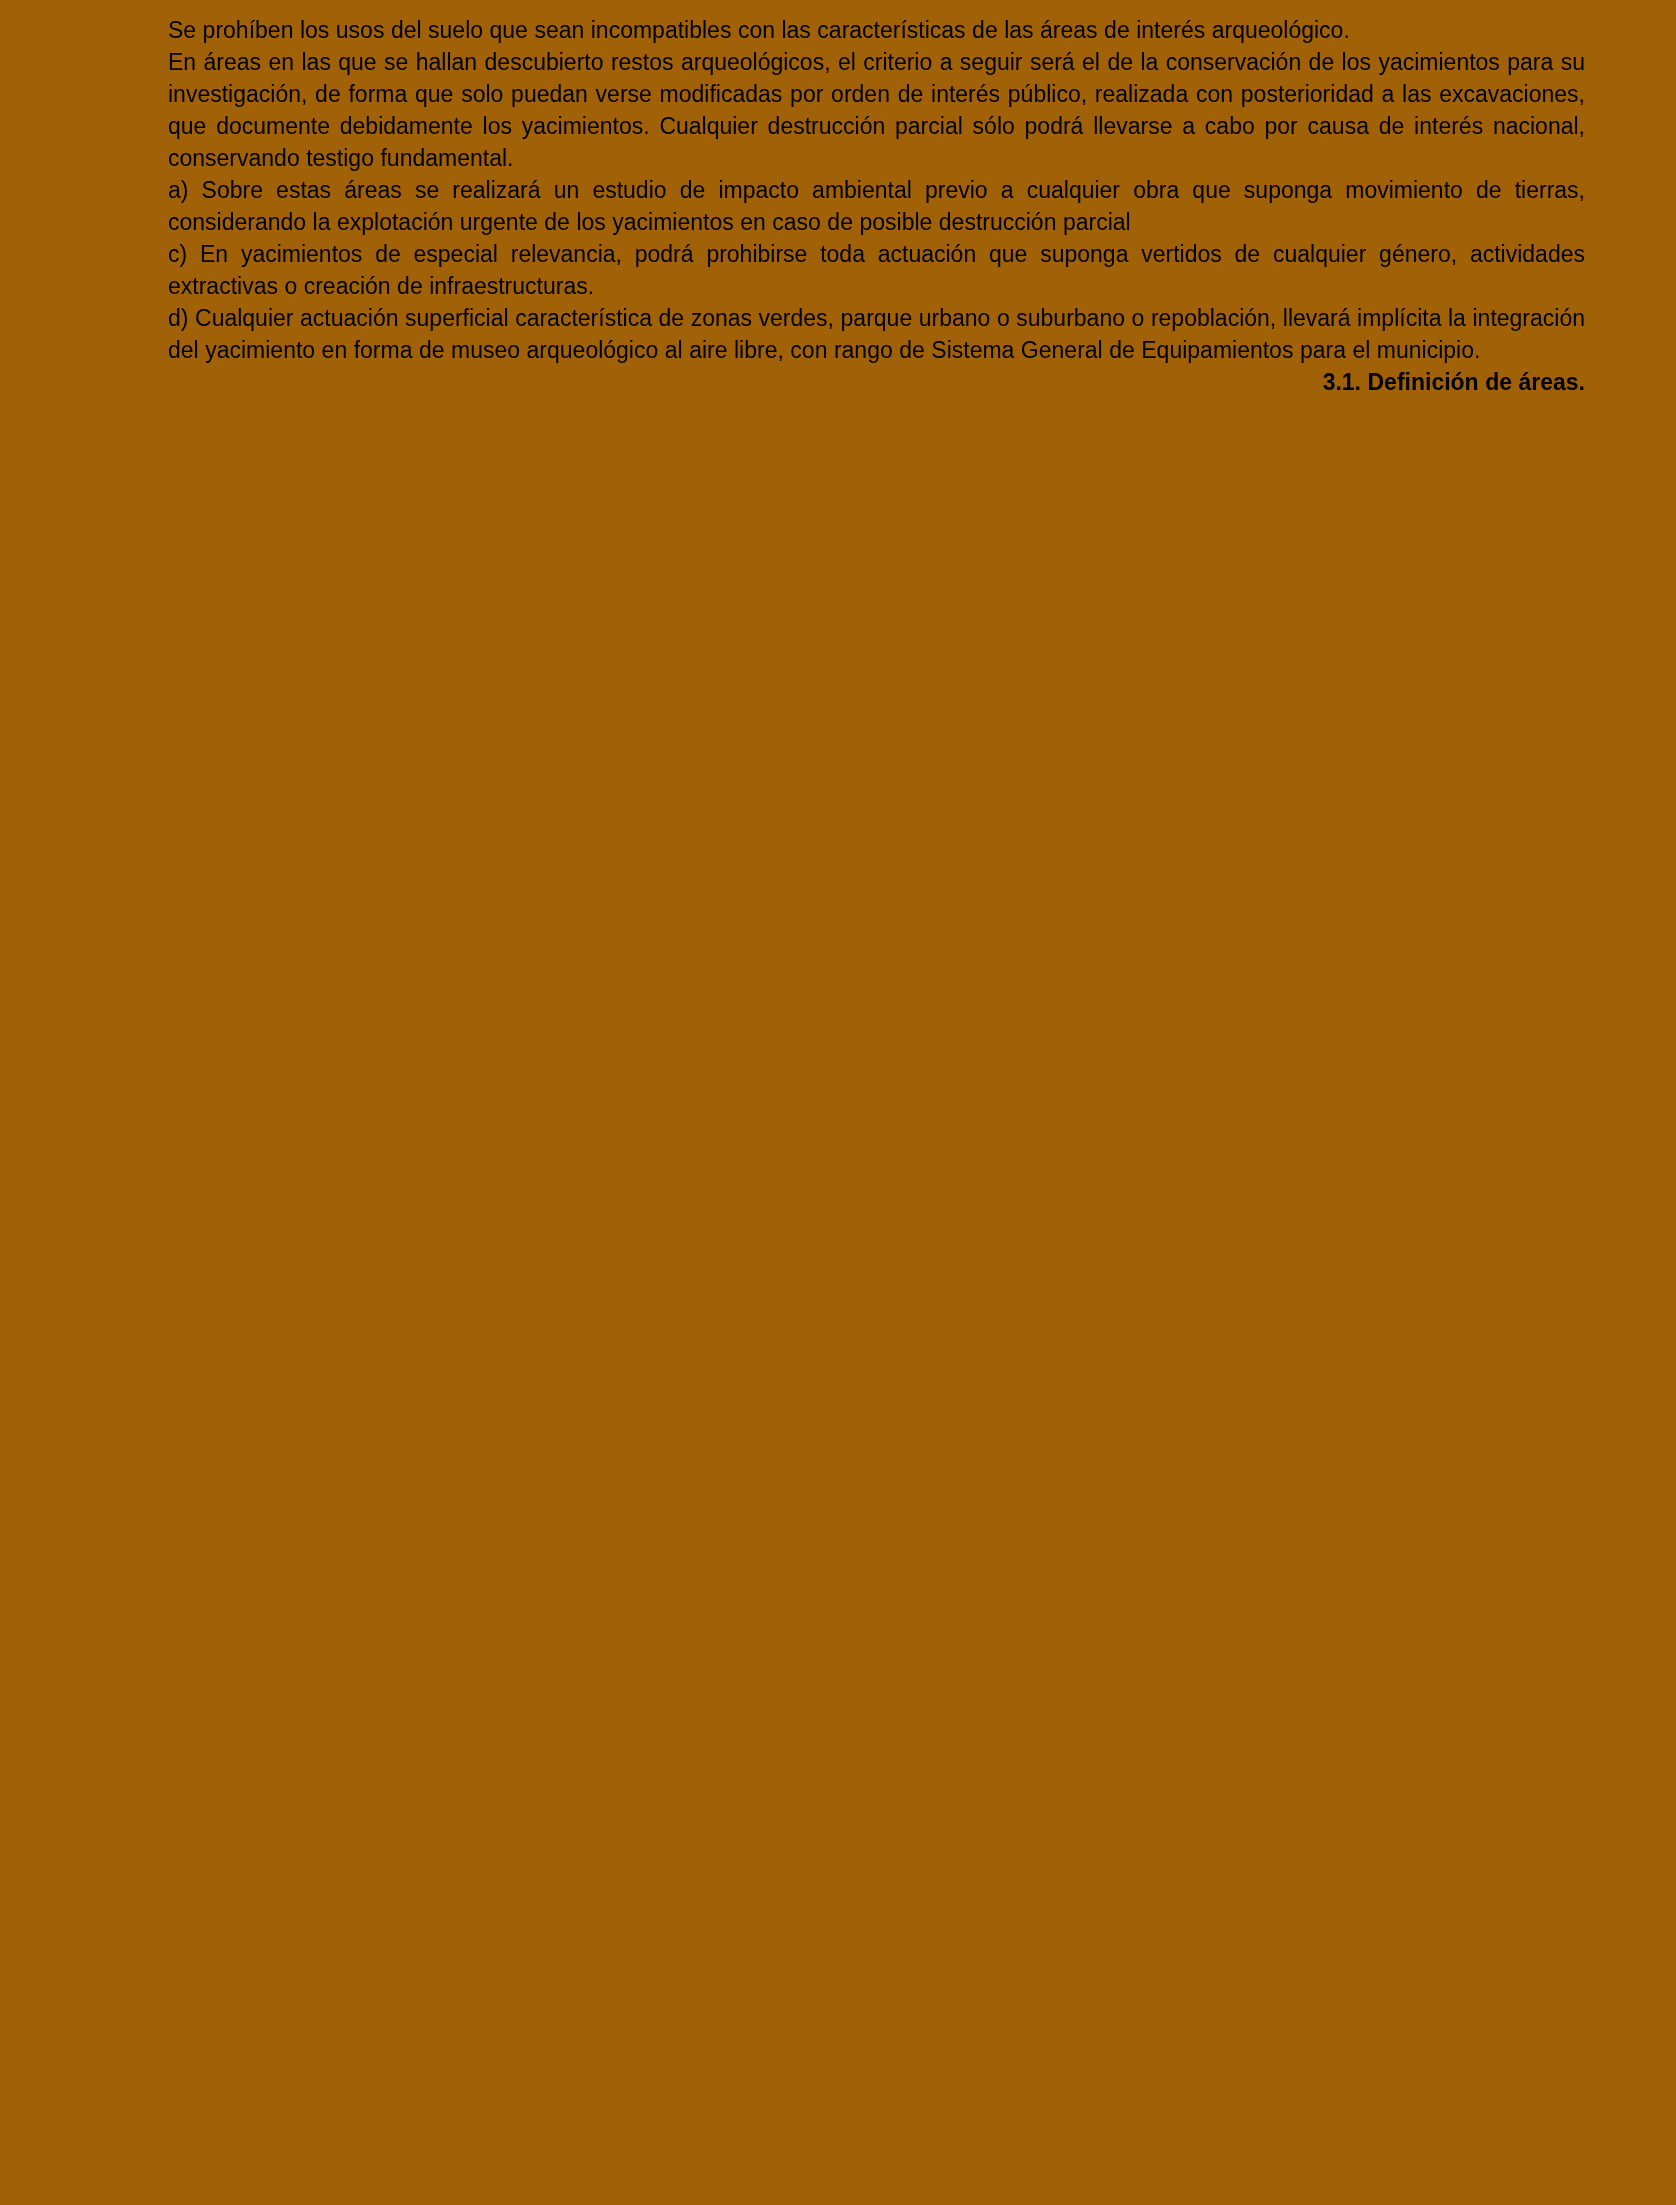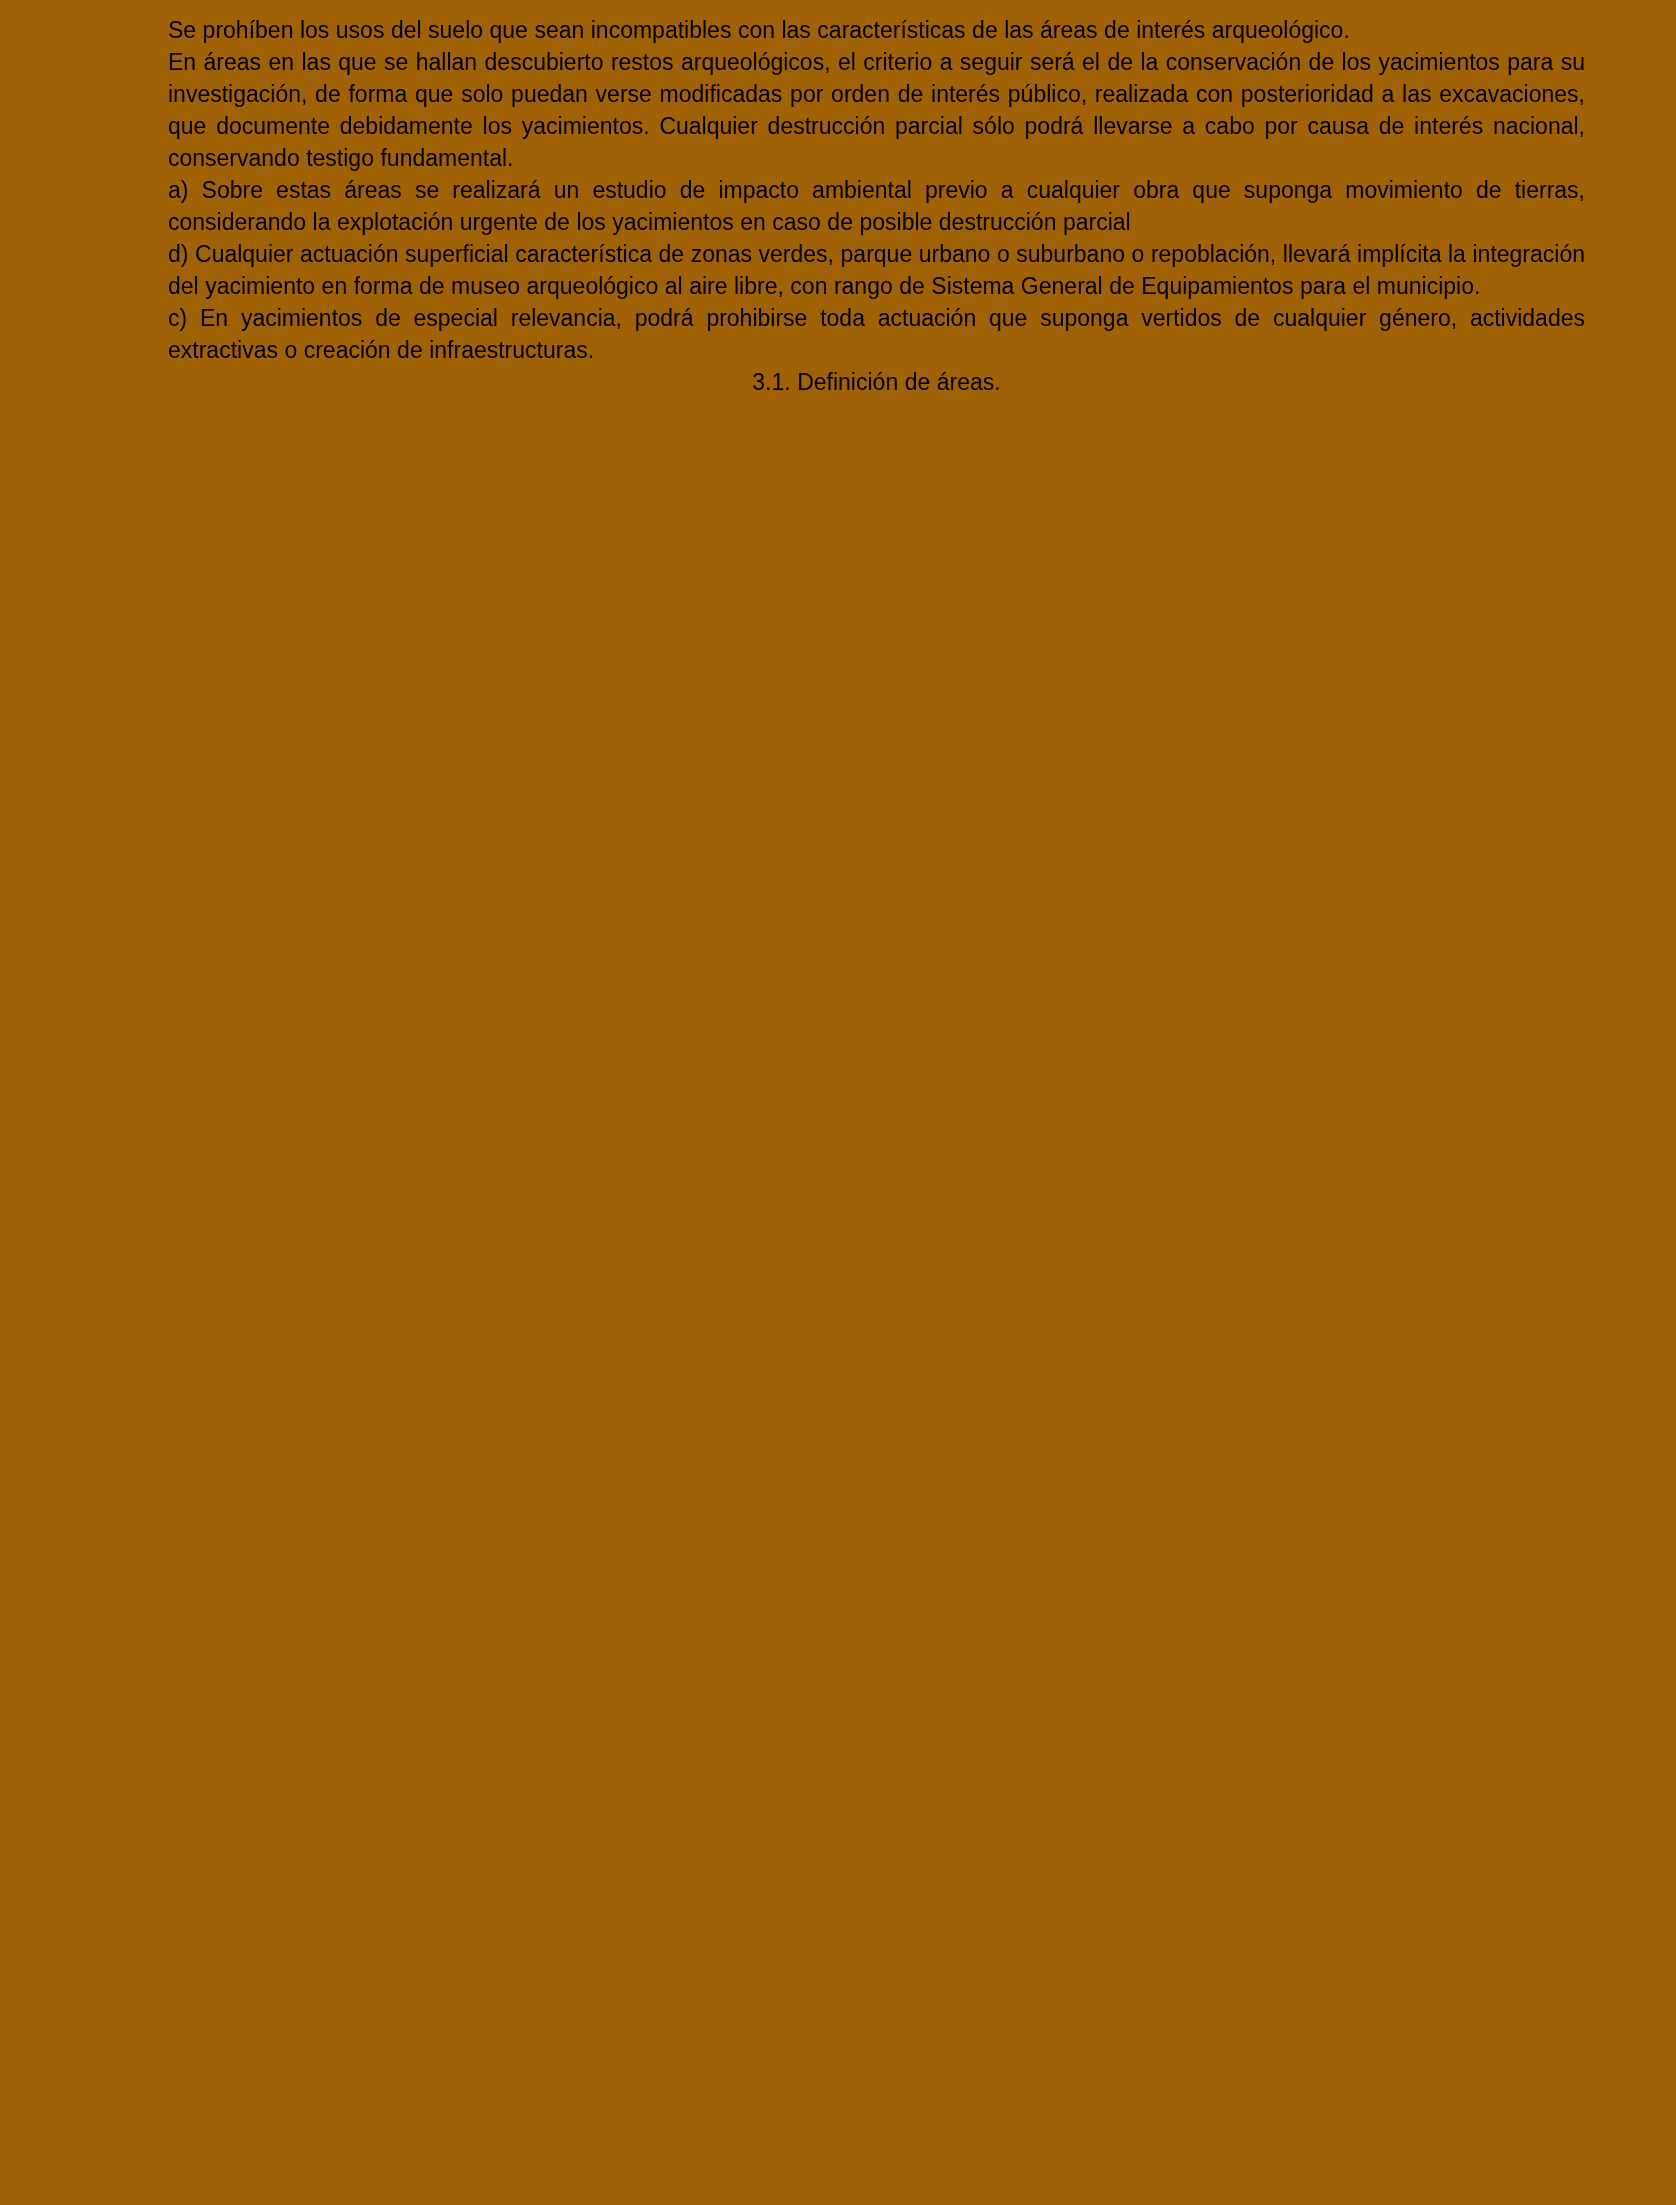--- a/index.html
+++ b/index.html
@@ -28,29 +28,30 @@
     padding: 0;
     font-size: 23px;
     line-height: 32px;
     text-align: justify;
     text-justify: inter-word;
     -webkit-hyphens: none;
     hyphens: none;
     word-spacing: 0.1px;
   }
   p.para.left {
-    text-align: center;
+    text-align: right;
+    font-weight: bold;
   }
 </style>
 </head>
 <body>
 
 <div class="page">
   <div class="doc-body">
     <p class="para">Se prohíben los usos del suelo que sean incompatibles con las características de las áreas de interés arqueológico.</p>
     <p class="para">En áreas en las que se hallan descubierto restos arqueológicos, el criterio a seguir será el de la conservación de los yacimientos para su investigación, de forma que solo puedan verse modificadas por orden de interés público, realizada con posterioridad a las excavaciones, que documente debidamente los yacimientos. Cualquier destrucción parcial sólo podrá llevarse a cabo por causa de interés nacional, conservando testigo fundamental.</p>
     <p class="para">a) Sobre estas áreas se realizará un estudio de impacto ambiental previo a cualquier obra que suponga movimiento de tierras, considerando la explotación urgente de los yacimientos en caso de posible destrucción parcial</p>
+    <p class="para">c) En yacimientos de especial relevancia, podrá prohibirse toda actuación que suponga vertidos de cualquier género, actividades extractivas o creación de infraestructuras.</p>
     <p class="para">d) Cualquier actuación superficial característica de zonas verdes, parque urbano o suburbano o repoblación, llevará implícita la integración del yacimiento en forma de museo arqueológico al aire libre, con rango de Sistema General de Equipamientos para el municipio.</p>
-    <p class="para">c) En yacimientos de especial relevancia, podrá prohibirse toda actuación que suponga vertidos de cualquier género, actividades extractivas o creación de infraestructuras.</p>
     <p class="para left">3.1. Definición de áreas.</p>
   </div>
 </div>
 
 
 </body></html>

